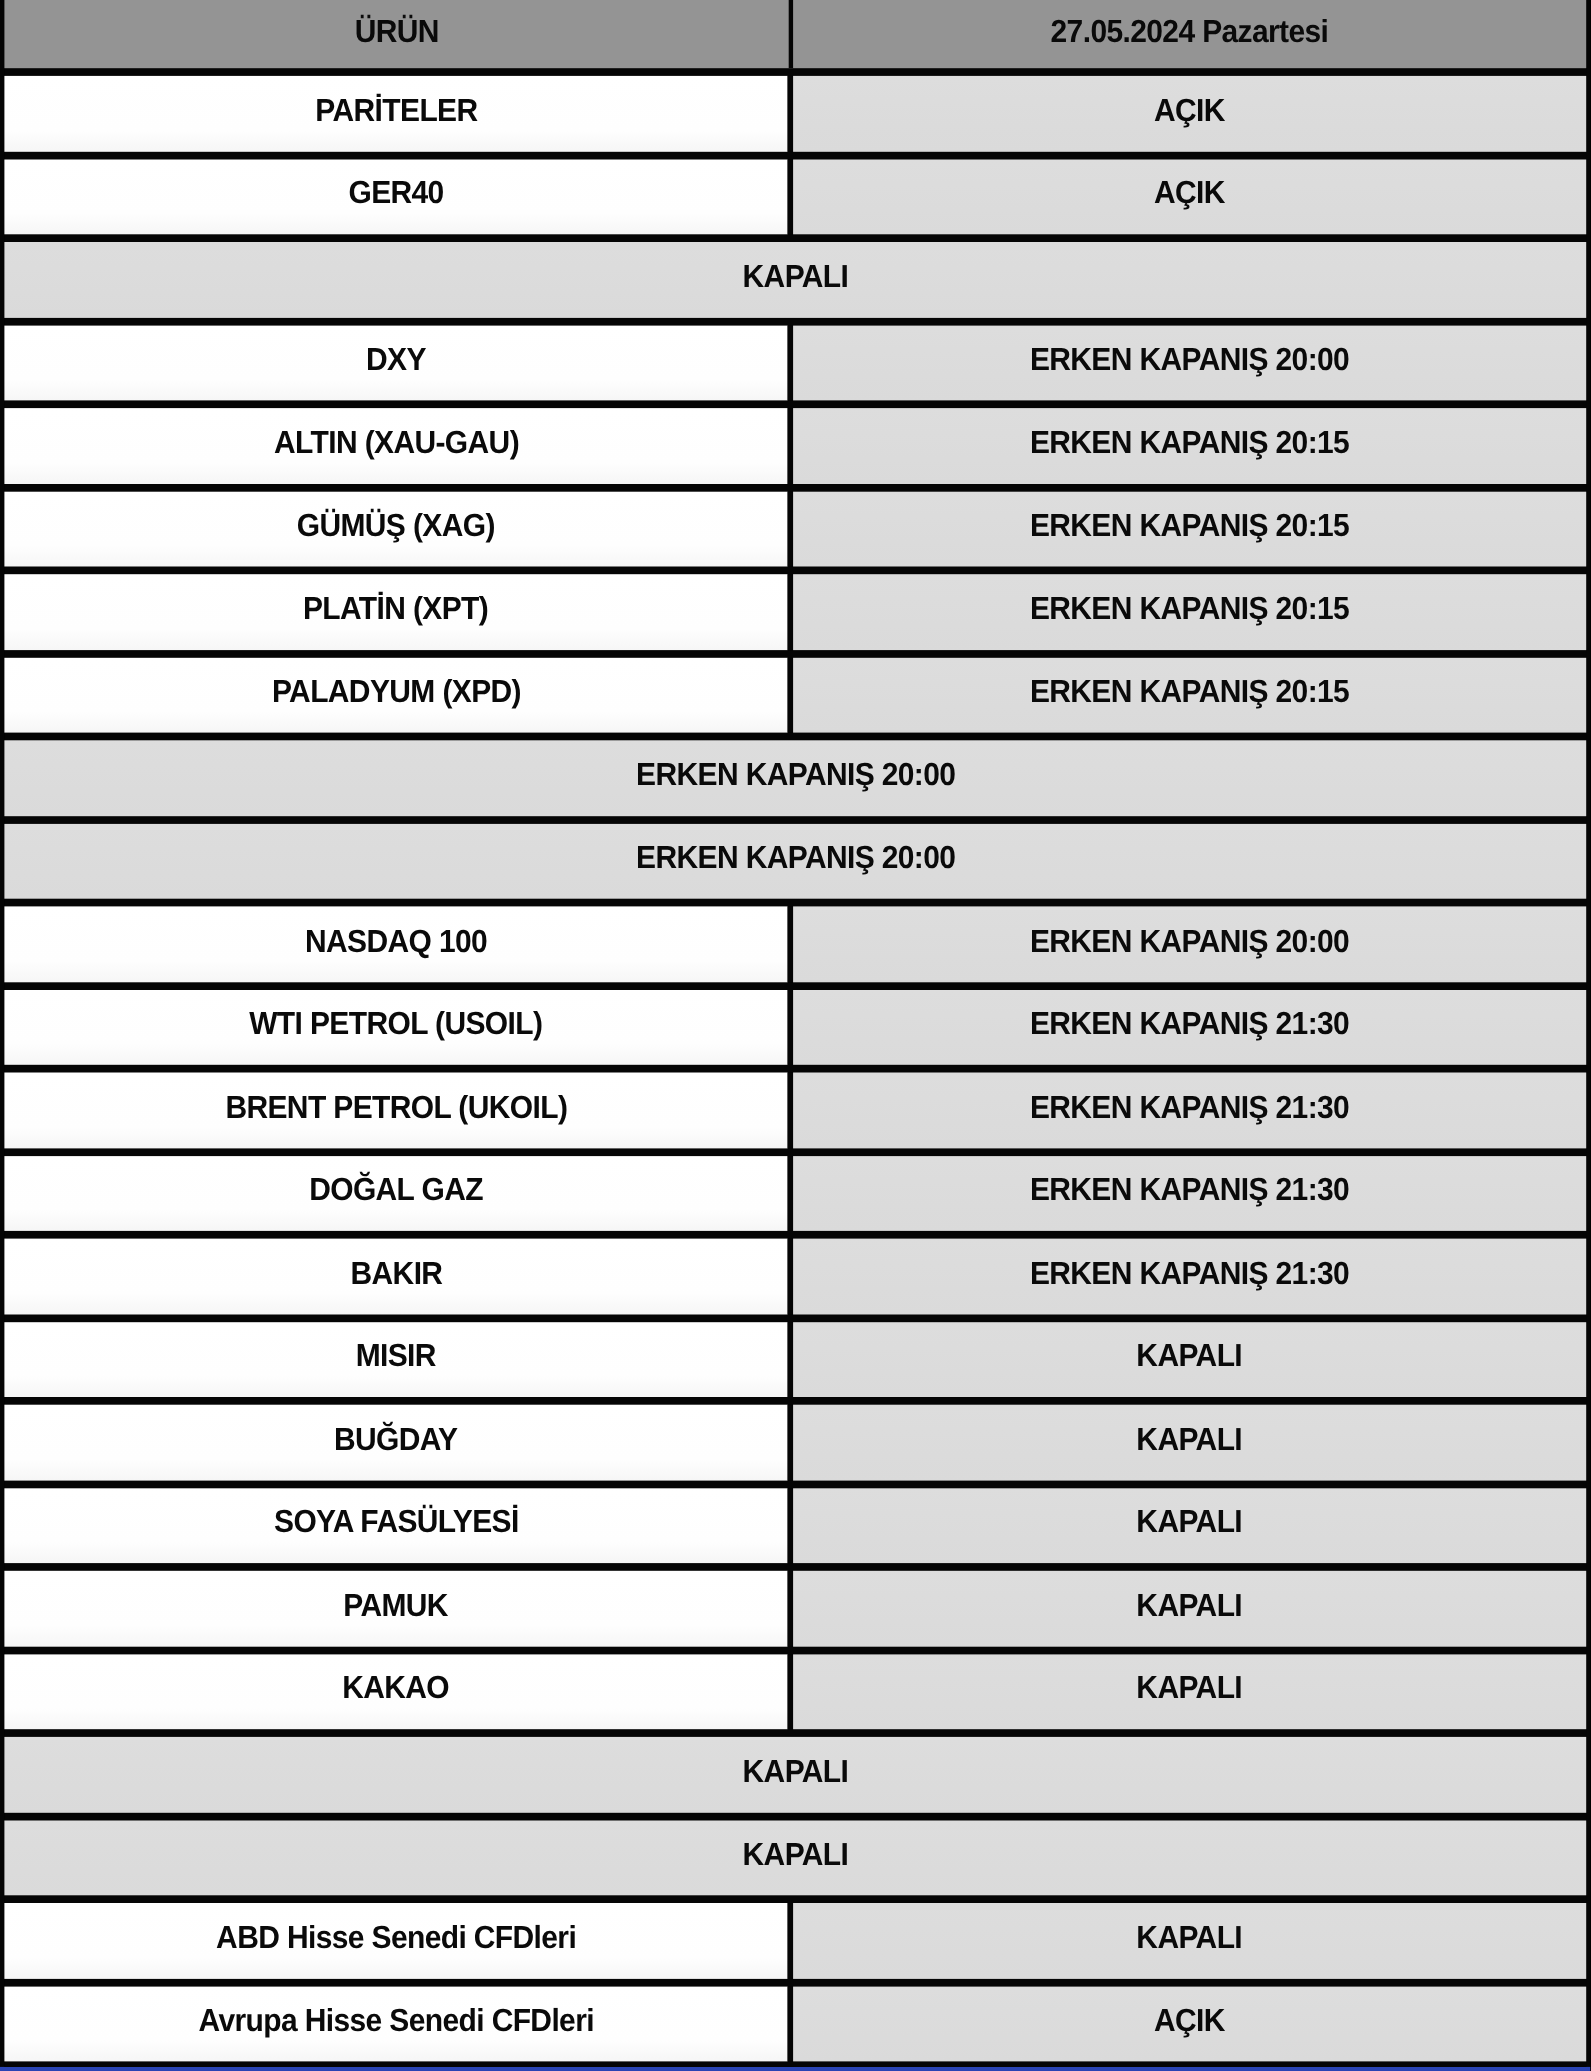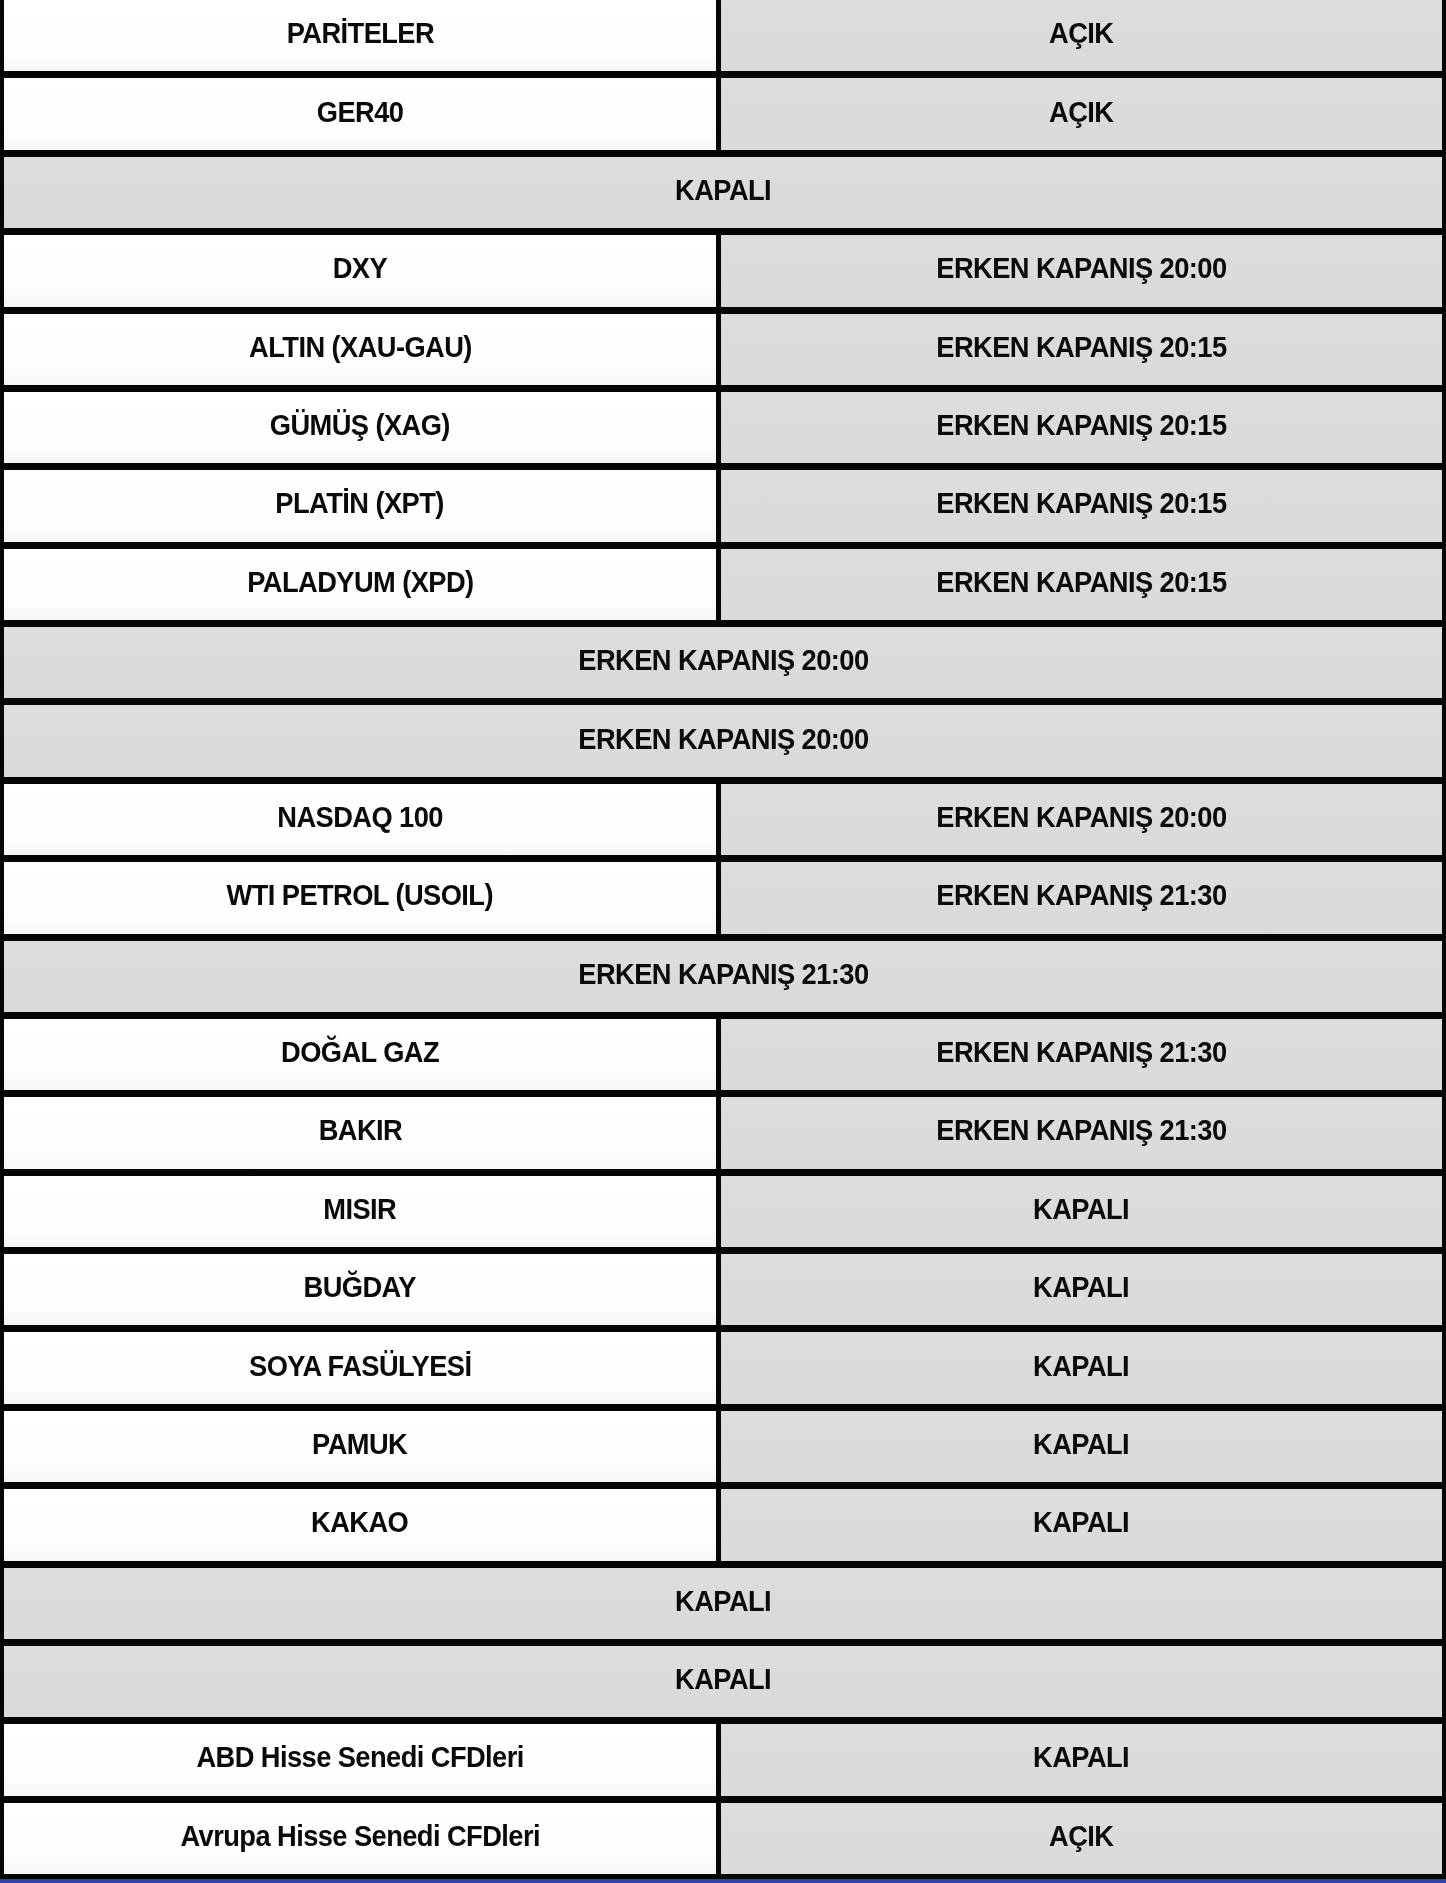--- a/index.html
+++ b/index.html
@@ -74,20 +74,28 @@
     height: 4px;
     width: 1446px;
     background: #2a44b4;
   }
 </style>
 </head>
 <body>
 
 <div class="page">
   <div class="table">
+    <div class="row header-row">
+      <div class="cell left">
+        <span class="txt">ÜRÜN</span>
+      </div>
+      <div class="cell right">
+        <span class="txt">27.05.2024 Pazartesi</span>
+      </div>
+    </div>
 
   <div class="row">
     <div class="cell left">
       <span class="txt">PARİTELER</span>
     </div>
     <div class="cell right">
       <span class="txt">AÇIK</span>
     </div>
   </div>
 
@@ -175,20 +183,23 @@
   <div class="row">
     <div class="cell left">
       <span class="txt">WTI PETROL (USOIL)</span>
     </div>
     <div class="cell right">
       <span class="txt">ERKEN KAPANIŞ 21:30</span>
     </div>
   </div>
 
   <div class="row">
+    <div class="cell left">
+      <span class="txt">BRENT PETROL (UKOIL)</span>
+    </div>
     <div class="cell right">
       <span class="txt">ERKEN KAPANIŞ 21:30</span>
     </div>
   </div>
 
   <div class="row">
     <div class="cell left">
       <span class="txt">DOĞAL GAZ</span>
     </div>
     <div class="cell right">

